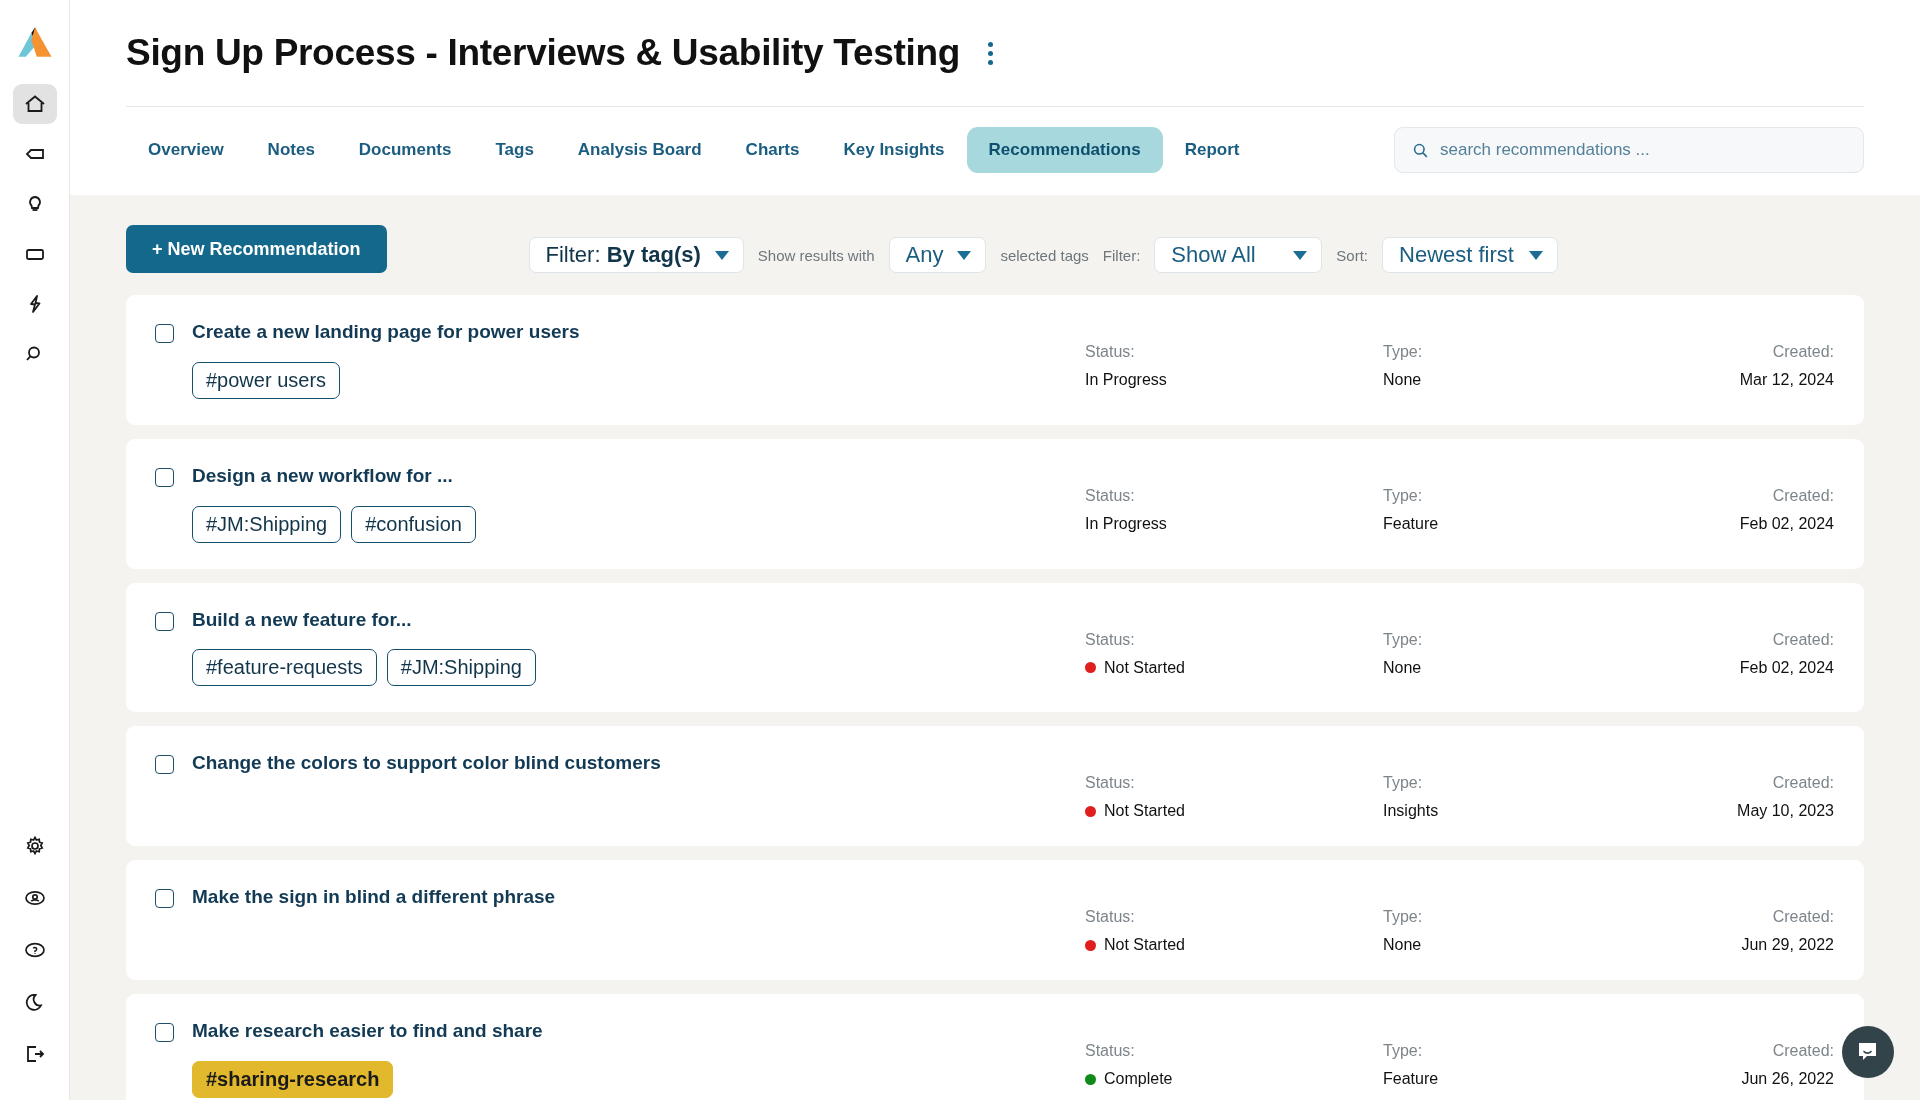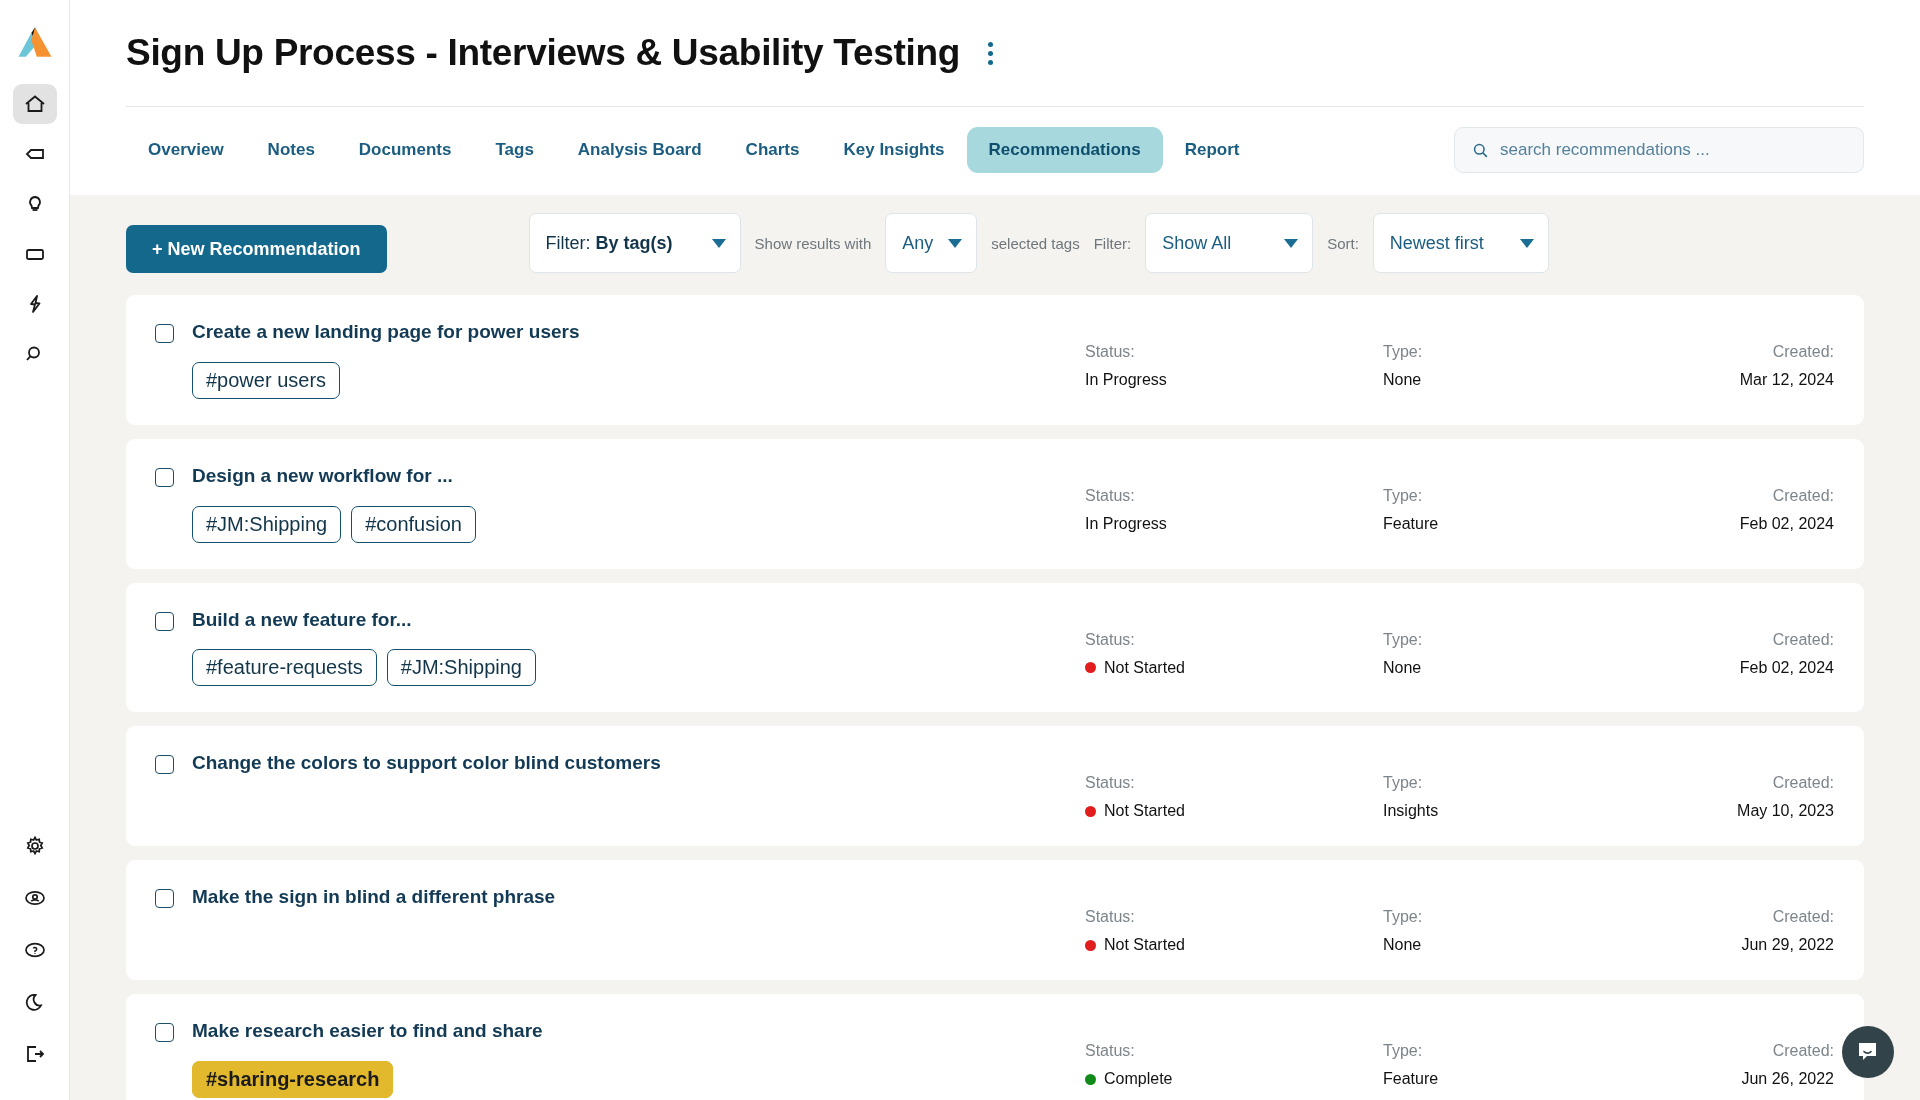--- a/index.html
+++ b/index.html
@@ -50,42 +50,42 @@
     display: flex; align-items: center;
     padding: 12px 56px 14px 56px; gap: 0px;
   }
   .tab {
     font-size: 17px; font-weight: bold; color: #1b5d80;
     padding: 13px 22px; border-radius: 11px; white-space: nowrap;
   }
   .tab.active { background: #a7d8de; color: #0e4f6e; }
   .search-box {
     margin-left: auto;
-    width: 410px; height: 46px;
+    width: 470px; height: 46px;
     background: #f6f8fa; border: 1px solid #e3e8ec; border-radius: 9px;
     display: flex; align-items: center; gap: 10px; padding: 0 16px;
   }
   .search-box .ph { font-size: 17px; color: #55809a; }
 
   
   .content {
     flex: 1; background: #f4f3ef;
     padding: 26px 56px 0 56px; overflow: hidden;
   }
   .toolbar { display: flex; align-items: flex-end; height: 52px; margin-bottom: 22px; }
   .new-btn {
     background: #14688c; color: #fff; border: none;
     font-size: 18px; font-weight: bold;
     padding: 0 26px; height: 48px; border-radius: 7px; white-space: nowrap;
   }
   .filters { display: flex; align-items: center; gap: 14px; margin-left: 142px; }
   .sel {
     background: #ffffff; border: 1px solid #dfe4e8; border-radius: 7px;
-    height: 60px; display: flex; align-items: center; gap: 14px;
-    padding: 0 14px 0 16px; font-size: 18px; color: #1b5d80;
+    height: 36px; display: flex; align-items: center; gap: 14px;
+    padding: 0 14px 0 16px; font-size: 22px; color: #1b5d80;
   }
   .sel .lab-dark { color: #12354a; }
   .sel .lab-dark b { color: #12354a; }
   .caret { width: 0; height: 0; border-left: 7px solid transparent; border-right: 7px solid transparent; border-top: 9px solid #1b6d93; }
   .between { font-size: 15px; color: #6e767c; white-space: nowrap; }
   .sel.w-tag { min-width: 212px; justify-content: space-between; }
   .sel.w-any { min-width: 92px; justify-content: space-between; }
   .sel.w-show { min-width: 168px; justify-content: space-between; }
   .sel.w-sort { min-width: 176px; justify-content: space-between; }
 

